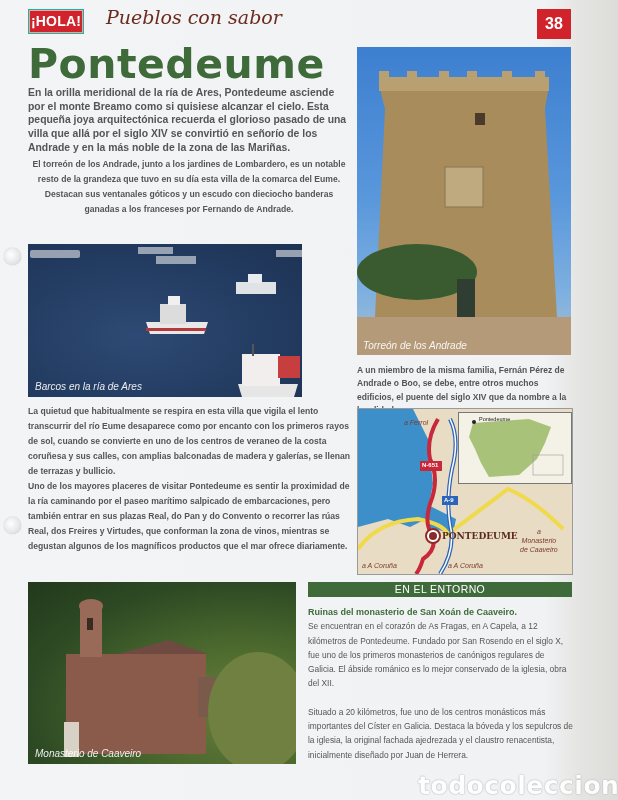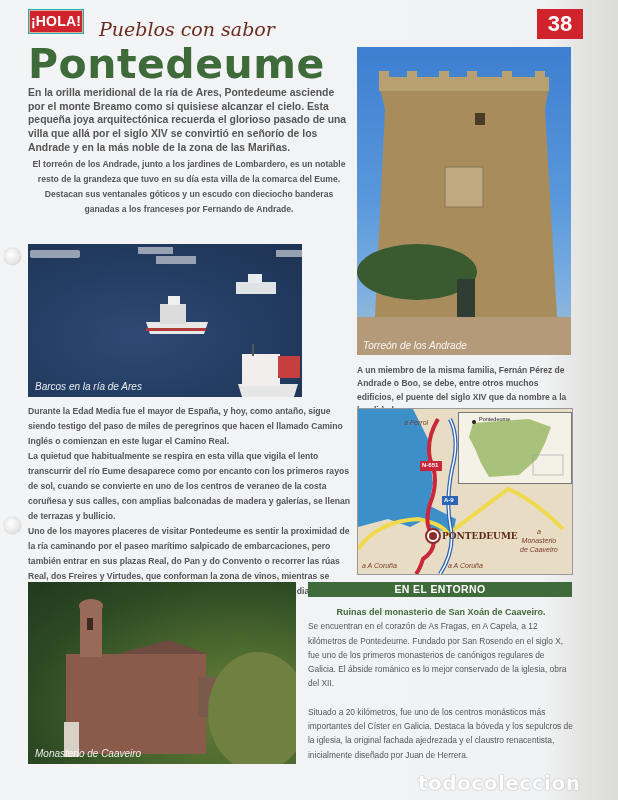--- a/index.html
+++ b/index.html
@@ -3,48 +3,48 @@
 <meta charset="utf-8">
 <style>
   html, body { margin:0; padding:0; }
   body { width:618px; height:800px; position:relative; overflow:hidden;
     background: linear-gradient(90deg,#f3f4f6 0%, #f1f2f4 88%, #e4e4e2 94%, #dcdcd9 100%);
     font-family: "Liberation Sans", sans-serif; color:#333; }
   .abs { position:absolute; }
   .hola { left:28px; top:9px; width:54px; height:23px; background:#d0232b; color:#fff;
     font-weight:bold; font-size:14px; line-height:23px; text-align:center; border:1px solid #14b8a6;
     box-shadow: inset 0 0 0 1px #f3a0a0; letter-spacing:0.2px; font-family:"Liberation Sans", sans-serif; }
-  .series { left:99px; top:6px; font-family:"DejaVu Serif", serif; font-style:italic; font-size:19px; color:#6b2b1e;margin-top:12px; }
-  .pagenum { left:537px; top:9px; width:46px; height:30px; background:#d0232b; color:#fff;
-    font-weight:bold; font-size:22px; line-height:30px; text-align:center; }
+  .series { left:106px; top:6px; font-family:"DejaVu Serif", serif; font-style:italic; font-size:19px; color:#6b2b1e; }
+  .pagenum { left:537px; top:9px; width:34px; height:30px; background:#d0232b; color:#fff;
+    font-weight:bold; font-size:16px; line-height:30px; text-align:center; }
   .title { left:28px; top:40px; font-family:"DejaVu Sans", sans-serif; font-weight:bold; font-size:41px;
     color:#3f6b3a; letter-spacing:0.5px; }
   .lead { left:28px; top:86px; width:320px; font-size:10.4px; line-height:13.7px; font-weight:bold; color:#555; margin:0; }
   .body-text { font-size:8.6px; line-height:15px; color:#555; font-weight:bold; margin:0; }
   .p1 { left:28px; top:157px; width:322px;text-align:center; }
   .p2 { left:28px; top:404px; width:322px; }
   .photo { overflow:hidden; }
   .caption { position:absolute; font-style:italic; font-size:10px; color:#fff; opacity:0.9; }
   .boats { left:28px; top:244px; width:274px; height:153px;
     background: radial-gradient(ellipse at 40% 60%, #2e4a74 0%, #243d63 50%, #1d3354 100%); }
   .tower { left:357px; top:47px; width:214px; height:308px;
     background: linear-gradient(180deg,#3d7fd0 0%, #5a98dc 50%, #7eb0e0 80%, #a9bfcf 100%); }
   .side-text { left:357px; top:364px; width:216px; font-size:8.5px; line-height:13.3px; font-weight:bold; color:#555; margin:0; }
   .map { left:357px; top:408px; width:214px; height:165px; background:#e8dcc4; border:1px solid #9a9a9a; }
   .inset { position:absolute; left:100px; top:3px; width:112px; height:70px; background:#f4f1e6; border:1px solid #777; }
-  .section-bar { left:308px; top:582px; width:264px; height:15px; background:#3f6b3a; color:#fff; font-weight:bold;
+  .section-bar { left:308px; top:582px; width:264px; height:15px; background:#3f6b3a; color:#fff; font-weight:normal;
     font-size:10.5px; line-height:15px; text-align:center; letter-spacing:0.4px; }
   .entorno { left:308px; top:605px; width:266px; font-size:8.4px; line-height:14.3px; color:#555; margin:0; }
-  .entorno h4 { margin:0; font-size:9px; color:#3f6b3a; font-weight:bold;text-align:center; }
+  .entorno h4 { margin:0; font-size:9px; color:#3f6b3a; font-weight:bold; }
   .entorno p { margin:0 0 14px 0; }
   .monastery { left:28px; top:582px; width:268px; height:182px;
     background: radial-gradient(ellipse at 80% 70%, #6c7d3e 0%, #4c6a2e 35%, #2d4a24 70%, #22391c 100%); }
   .hole { width:17px; height:17px; border-radius:50%; background:radial-gradient(circle at 40% 40%, #fff 0%, #e6e6e6 60%, #c9c9c9 100%);
     box-shadow: 0 0 1px #999; }
-  .watermark { left:418px; top:771px; font-family:"DejaVu Sans", sans-serif; font-weight:bold; font-size:20px; color:#fff;
+  .watermark { left:418px; top:771px; font-family:"DejaVu Sans", sans-serif; font-weight:bold; font-size:25px; color:#fff;
     text-shadow:0 0 2px #bbb, 0 0 1px #999; letter-spacing:0.5px; opacity:0.95; }
 </style>
 </head>
 <body>
 
 <div class="abs hole" style="left:4px; top:248px;"></div>
 <div class="abs hole" style="left:4px; top:517px;"></div>
 
 <div class="abs hola">¡HOLA!</div>
 <div class="abs series">Pueblos con sabor</div>
@@ -138,21 +138,20 @@
     <svg width="112" height="70" viewBox="0 0 112 70">
       <path d="M14 10 L70 6 L92 14 L86 30 L78 46 L60 62 L30 64 L22 50 L16 36 L10 24 Z" fill="#a9c27a"></path>
       <circle cx="15" cy="9" r="2" fill="#222"></circle>
       <rect x="74" y="42" width="30" height="20" fill="none" stroke="#999" stroke-width="0.6"></rect>
     </svg>
     <span class="abs" style="left:20px; top:3px; font-size:5.5px; color:#222;">Pontedeume</span>
   </div>
 </div>
 
 <div class="abs p2">
-  <p class="body-text">Durante la Edad Media fue el mayor de España, y hoy, como antaño, sigue siendo testigo del paso de miles de peregrinos que hacen el llamado Camino Inglés o comienzan en este lugar el Camino Real.</p>
   <p class="body-text">La quietud que habitualmente se respira en esta villa que vigila el lento transcurrir del río Eume desaparece como por encanto con los primeros rayos de sol, cuando se convierte en uno de los centros de veraneo de la costa coruñesa y sus calles, con amplias balconadas de madera y galerías, se llenan de terrazas y bullicio.</p>
   <p class="body-text">Uno de los mayores placeres de visitar Pontedeume es sentir la proximidad de la ría caminando por el paseo marítimo salpicado de embarcaciones, pero también entrar en sus plazas Real, do Pan y do Convento o recorrer las rúas Real, dos Freires y Virtudes, que conforman la zona de vinos, mientras se degustan algunos de los magníficos productos que el mar ofrece diariamente.</p>
 </div>
 
 <div class="abs photo monastery">
   <svg width="268" height="182" viewBox="0 0 268 182">
     <rect x="38" y="72" width="140" height="100" fill="#8a5a4a"></rect>
     <path d="M90 72 L140 58 L180 72 Z" fill="#6e4a40"></path>
     <rect x="52" y="25" width="22" height="50" fill="#9a6a58"></rect>
     <ellipse cx="63" cy="24" rx="12" ry="7" fill="#9a6a58"></ellipse>

